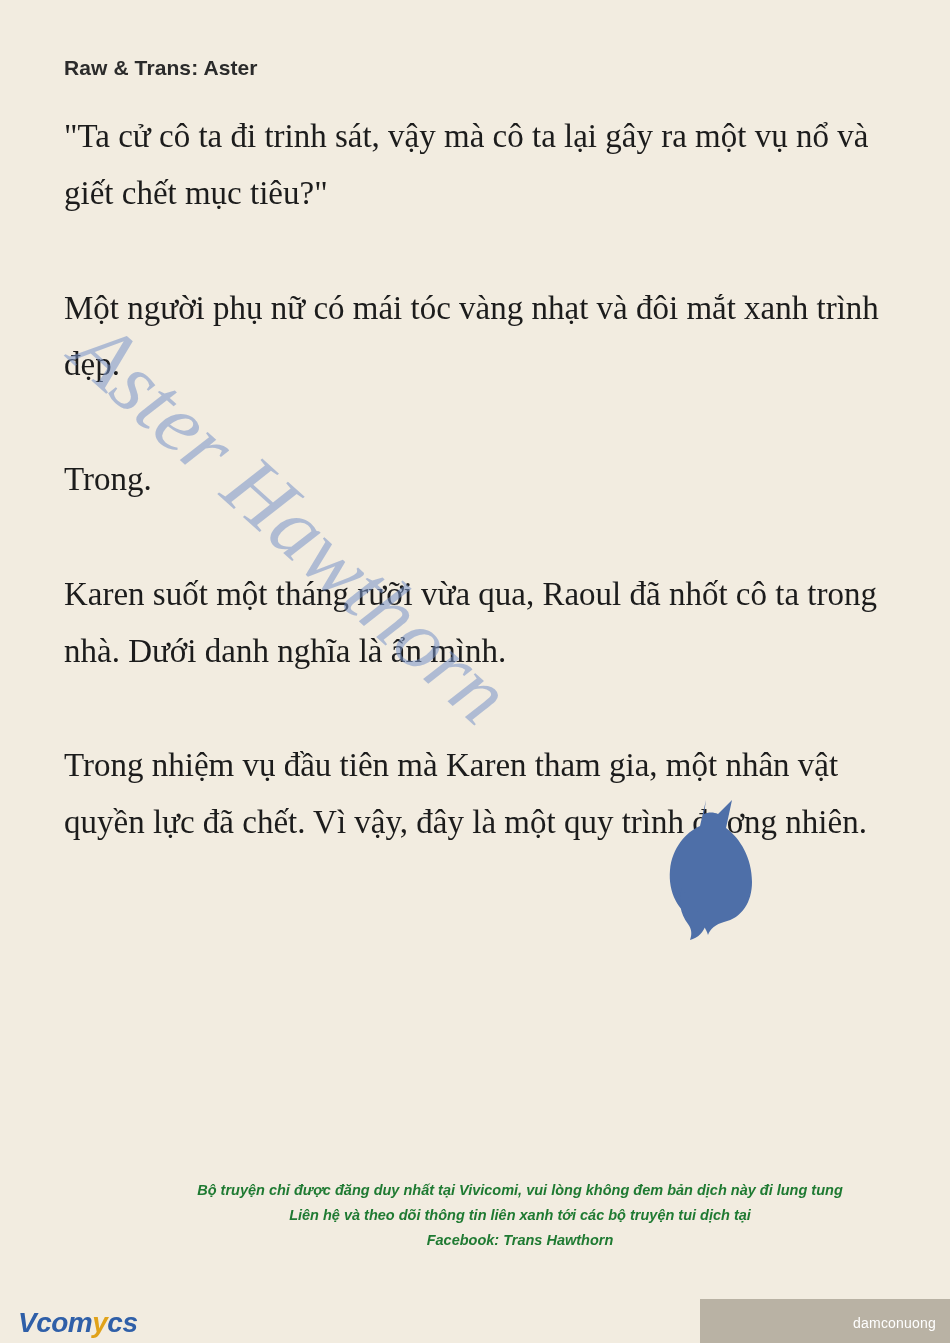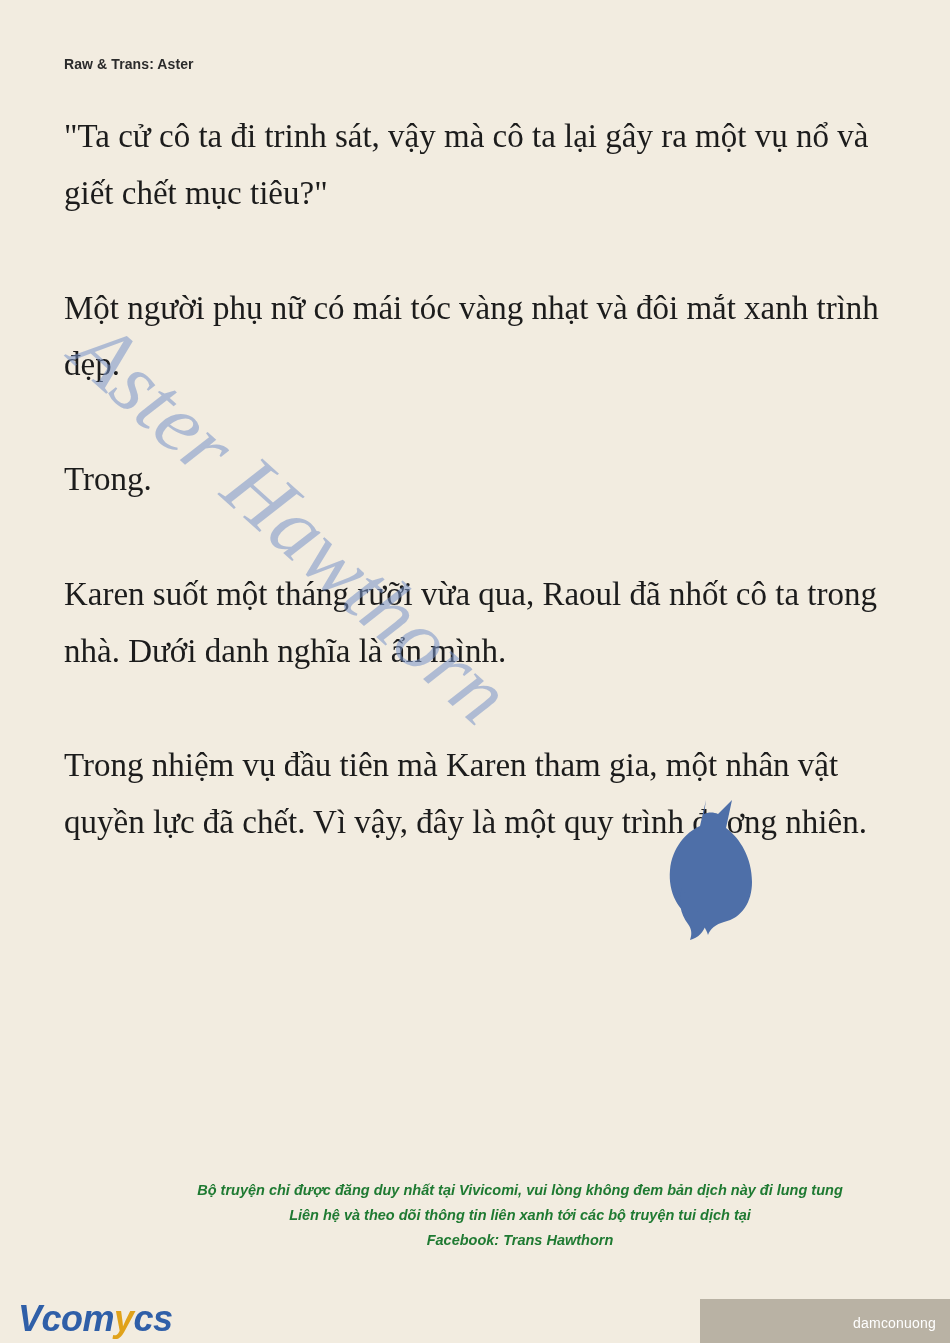--- a/index.html
+++ b/index.html
@@ -16,21 +16,21 @@
     background: #f2ece0;
     overflow: hidden;
   }
 
   
   .credit {
     position: absolute;
     left: 64px;
     top: 56px;
     font-family: "Liberation Sans", sans-serif;
-    font-size: 14px;
+    font-size: 21px;
     font-weight: 600;
     color: #2b2b2b;
     letter-spacing: 0.1px;
   }
 
   
   .body-text {
     position: absolute;
     left: 64px;
     top: 108px;
@@ -100,21 +100,21 @@
   .logo {
     position: absolute;
     left: 18px;
     bottom: 6px;
     height: 36px;
     display: flex;
     align-items: flex-end;
   }
   .logo-text {
     font-family: "Liberation Sans", sans-serif;
-    font-size: 36px;
+    font-size: 28px;
     font-weight: bold;
     font-style: italic;
     color: #2f5fa8;
     letter-spacing: -0.5px;
     line-height: 1;
   }
   .logo-text .accent { color: #e0a21a; }
   .brand-right {
     position: absolute;
     right: 14px;

